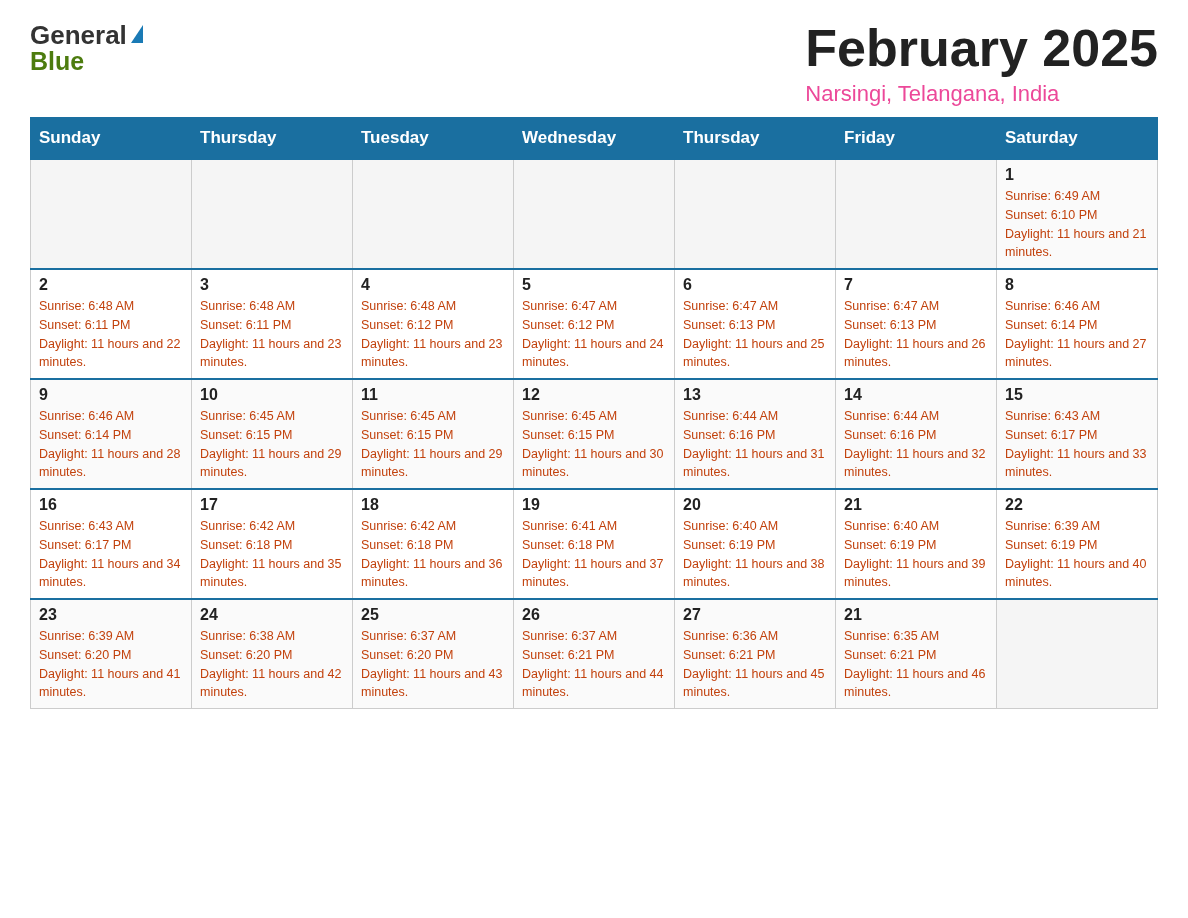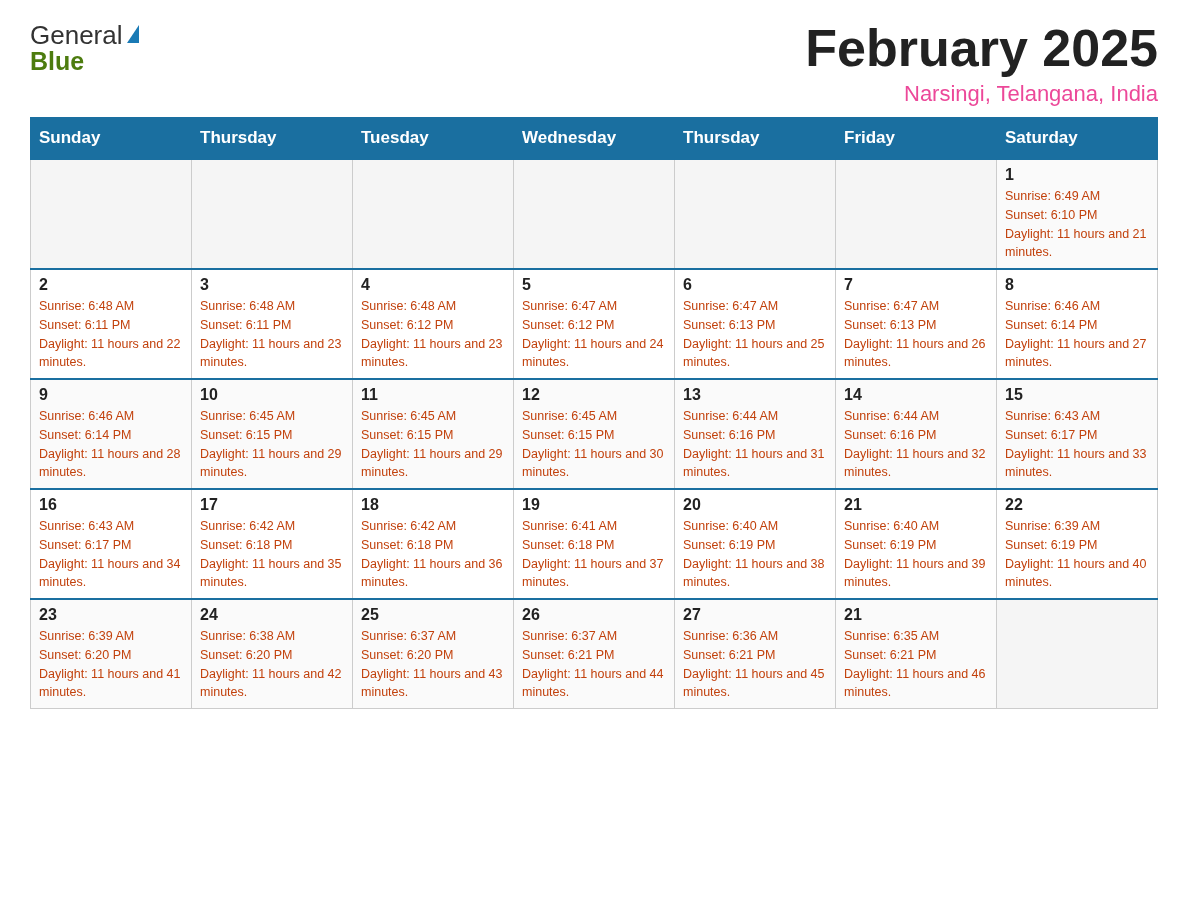--- a/index.html
+++ b/index.html
@@ -16,42 +16,42 @@
       align-items: flex-start;
       margin-bottom: 10px;
     }
     .logo {
       display: flex;
       flex-direction: column;
       align-items: flex-start;
     }
     .logo-general {
       font-size: 26px;
-      font-weight: normal;
+      font-weight: bold;
       color: #333;
       display: flex;
       align-items: center;
     }
     .logo-general .triangle {
       width: 0;
       height: 0;
       border-left: 12px solid transparent;
       border-bottom: 18px solid #1a7ab5;
       margin-left: 4px;
       position: relative;
       top: -2px;
     }
     .logo-blue {
       font-size: 25px;
       font-weight: bold;
       color: #4d7c0f;
       margin-top: -4px;
     }
     .title-area {
-      text-align: right;
+      text-align: left;
     }
     .month-title {
       font-size: 52px;
       font-weight: bold;
       color: #222;
       line-height: 1.1;
     }
     .location-subtitle {
       font-size: 22px;
       color: #ec4899;

